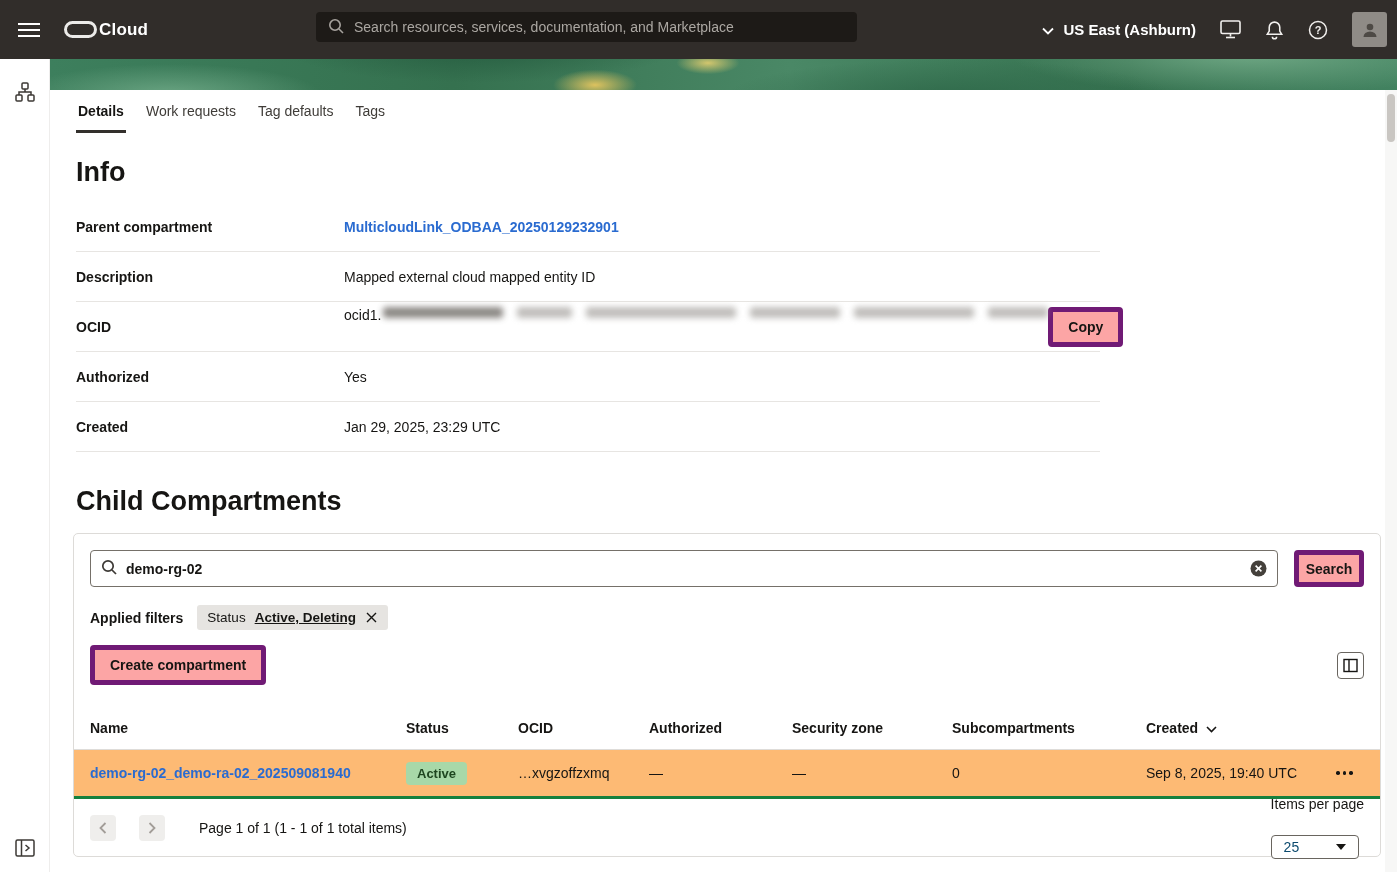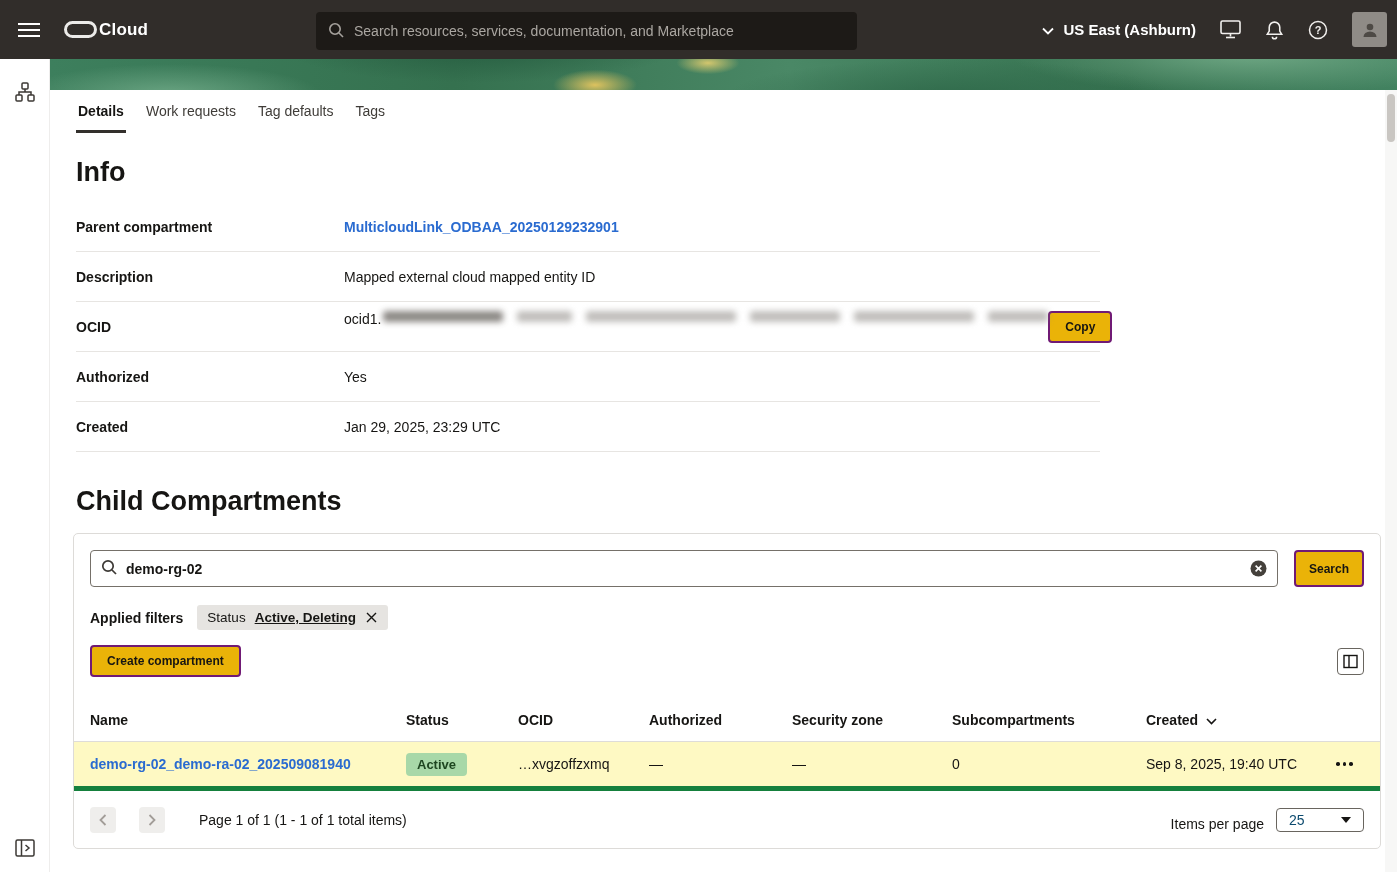--- a/index.html
+++ b/index.html
@@ -13,21 +13,21 @@
   .topbar{
     position:absolute; top:0; left:0; width:1397px; height:59px;
     background:#312d2a; display:flex; align-items:center; color:#fff;
     padding:0 10px 0 18px; z-index:10;
   }
   .hamburger{ background:none;border:none;cursor:pointer; width:26px;height:20px; display:flex;align-items:center; }
   .brand{ display:flex; align-items:center; gap:2px; margin-left:20px; }
   .oracle-pill{ width:33px; height:17px; border:3px solid #ecebe9; border-radius:10px; }
   .brand-name{ font-size:17px; font-weight:600; letter-spacing:.2px; }
   .topbar-search{
-    position:absolute; left:316px; top:12px; width:541px; height:38px;
+    position:absolute; left:316px; top:12px; width:541px; height:30px;
     background:#1d1a17; border-radius:4px; display:flex; align-items:center;
     padding:12px 12px; gap:10px; color:#a6a29d;
   }
   .topbar-search input{
     background:transparent; border:none; outline:none; color:#e8e6e3;
     font-size:14px; width:100%; font-family:inherit;
   }
   .topbar-search input::placeholder{ color:#aba7a2; }
   .topbar-right{ position:absolute; right:10px; top:0; height:59px; display:flex; align-items:center; gap:24px; }
   .region{ display:flex; align-items:center; gap:9px; background:none; border:none; color:#fff; font-size:15px; font-weight:600; cursor:pointer; font-family:inherit; }
@@ -74,22 +74,22 @@
   .info-rows{ width:1024px; margin-left:3px; }
   .info-row{ display:flex; align-items:center; min-height:50px; border-bottom:1px solid #e7e5e2; }
   .info-label{ width:247px; flex:0 0 247px; font-weight:700; }
   .info-value{ display:flex; align-items:flex-start; flex:1;margin-left:21px; }
   .link{ color:#2a6bd0; font-weight:600; text-decoration:none; cursor:pointer; }
   .redacted{ display:flex; align-items:center; gap:14px; margin-left:2px; flex:1; }
   .blur-blob{ height:11px; border-radius:3px; filter:blur(3px); background:#8a8螺7; }
   .blur-blob{ background:#8d8984; opacity:.55; }
   .blur-blob.dark{ opacity:.8; background:#6f6b66; }
   .btn{
-    background:#eab308; border:2px solid #701a75; border-radius:4px;
-    font-family:inherit; font-size:12px; font-weight:600; color:#161513;
+    background:#fca5a5; border:5px solid #701a75; border-radius:4px;
+    font-family:inherit; font-size:14px; font-weight:600; color:#161513;
     padding:7px 15px; cursor:pointer;
   }
   .copy-btn{ margin-left:auto; }
 
   .child-title{ margin:34px 0 16px 3px; }
 
   
   .card{ border:1px solid #dddbd8; border-radius:5px; margin-left:0; width:1308px; background:#fff; }
   .card-search{ display:flex; gap:16px; padding:16px; }
   .search-box{
@@ -111,31 +111,31 @@
 
   
   .tbl-header, .tbl-row{
     display:grid;
     grid-template-columns:332px 112px 131px 143px 160px 194px 1fr 48px;
     align-items:center;
   }
   .tbl-header{ height:42px; font-weight:700; margin-top:8px; }
   .tbl-header > div{ display:flex; align-items:center; gap:8px; }
   .tbl-header > div:first-child, .tbl-row > div:first-child{ padding-left:16px; }
-  .tbl-row{ height:50px; background:#fef9c3; border-top:1px solid #dedcd9; border-bottom:5px solid #15803d; }
+  .tbl-row{ height:50px; background:#fdba74; border-top:1px solid #dedcd9; border-bottom:3px solid #15803d; }
   .badge{ display:inline-block; background:#a8d8a8; color:#1e4620; font-size:13px; font-weight:600; padding:4px 11px; border-radius:4px; }
   .dots{ display:flex; gap:3px; justify-content:center; cursor:pointer; background:none; border:none; padding:6px 4px; }
   .dots i{ width:3.5px; height:3.5px; border-radius:50%; background:#161513; }
 
   
   .pagination{ display:flex; align-items:center; height:57px; padding:0 16px; }
   .page-btn{ width:26px; height:26px; border:none; border-radius:4px; background:#efeeec; display:flex; align-items:center; justify-content:center; cursor:default; }
   .page-btn + .page-btn{ margin-left:23px; }
   .page-text{ margin-left:34px; }
-  .pagination .right{ margin-left:auto; display:flex; align-items:flex-end; gap:12px; }
+  .pagination .right{ margin-left:auto; display:flex; align-items:flex-start; gap:23px;flex-direction:column; }
   .select{
     width:88px; height:24px; border:1px solid #69655f; border-radius:4px;
     display:flex; align-items:center; padding:0 12px; cursor:pointer; background:#fff;
     font-family:inherit; font-size:14px; color:#0c4a6e;
   }
   .select .caret{ margin-left:auto; width:0; height:0; border-left:5px solid transparent; border-right:5px solid transparent; border-top:6px solid #161513; }
 </style>
 </head>
 <body>
 

